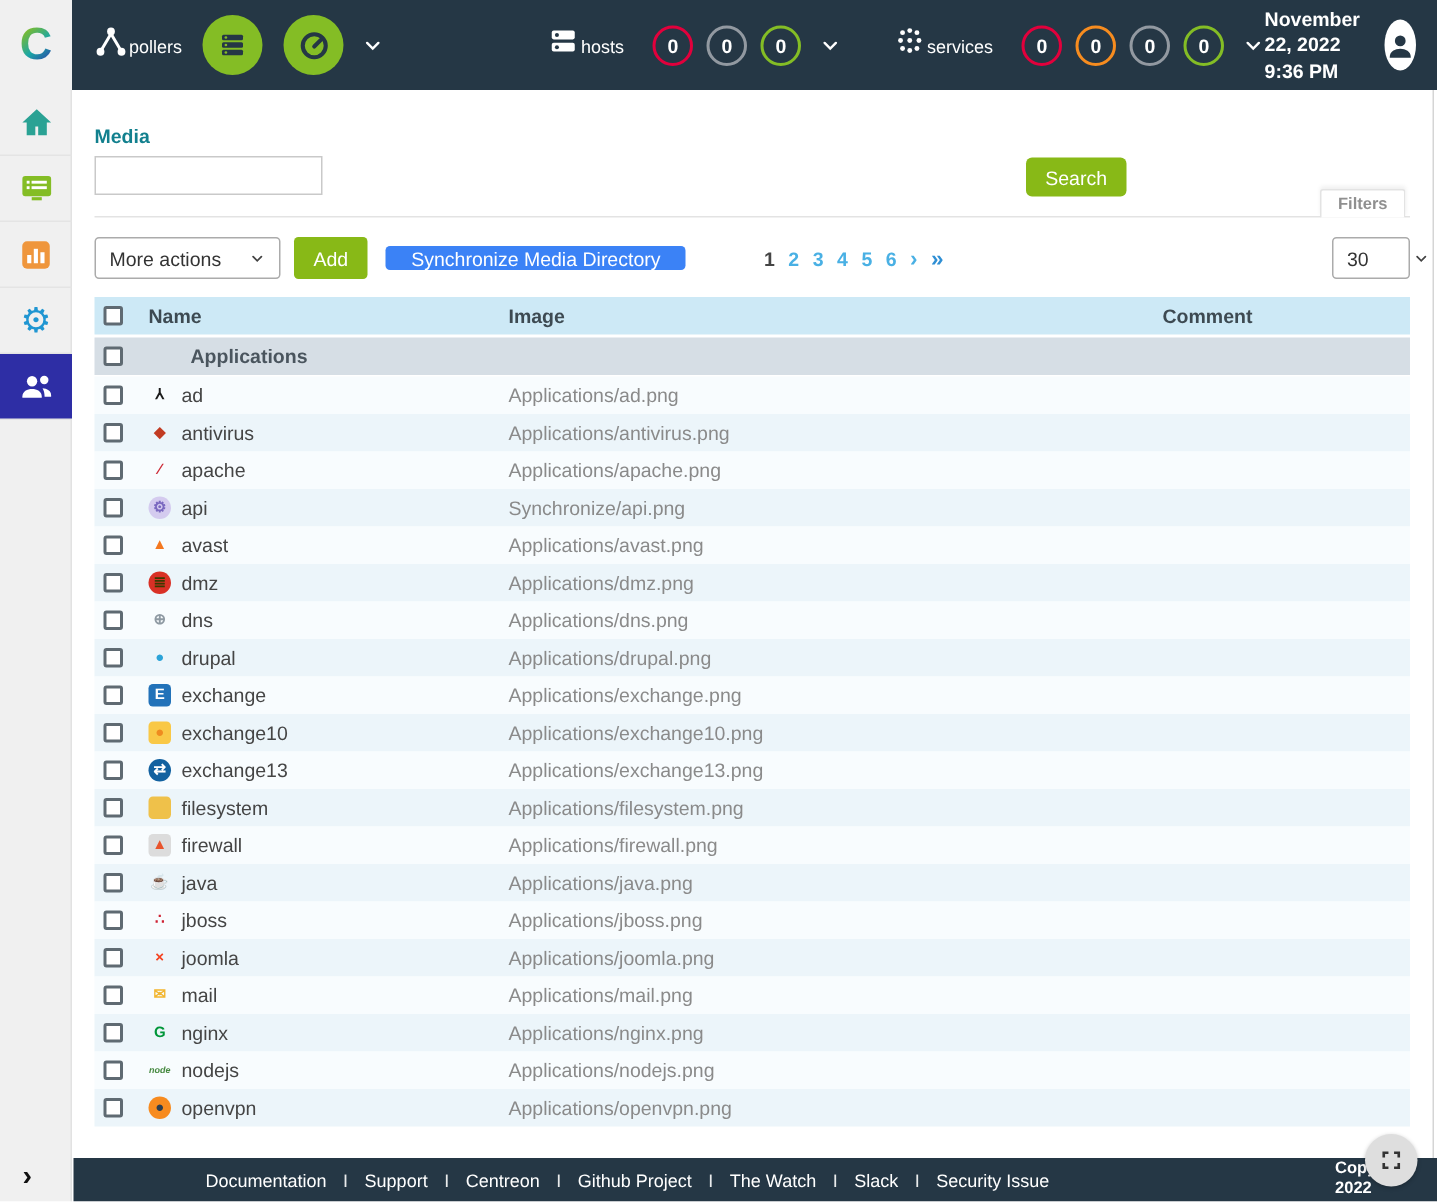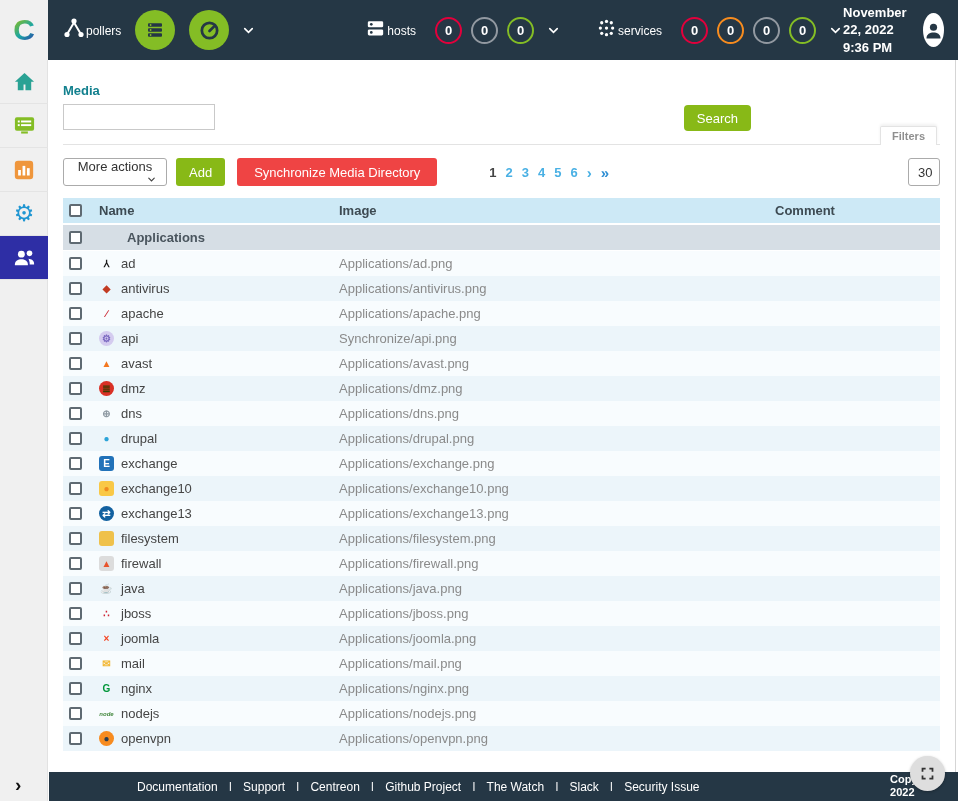--- a/index.html
+++ b/index.html
@@ -54,31 +54,31 @@
                 font-family:"Liberation Sans",sans-serif; cursor:pointer; }
   .filters-tab { position:absolute; right:3px; bottom:-1px; background:#fff; border:1px solid #e3e3e3;
                  border-bottom:none; border-radius:2px 2px 0 0; padding:3px 11px; font-size:11px;
                  font-weight:bold; color:#8f8f8f; box-shadow:0 -2px 3px rgba(0,0,0,.06); cursor:pointer; }
 
   .toolbar { display:flex; align-items:center; margin-top:13px; }
   .fake-select { border:1px solid #ababab; border-radius:3px; height:28px; background:#fff;
                  display:flex; align-items:center; font-size:13px; color:#333; padding:0 9px;
                  cursor:pointer; }
   .fake-select .sel-chev { margin-left:auto; display:flex; }
-  .more-actions { width:104px;flex-direction:column; }
+  .more-actions { width:124px; }
   .add-btn { margin-left:9px; background:#88b917; color:#fff; border:none; border-radius:3px;
              height:28px; padding:0 13px; font-size:13px; font-family:"Liberation Sans",sans-serif; cursor:pointer; }
-  .sync-btn { margin-left:12px; background:#ef4444; color:#fff; border:none; border-radius:3px;
-              height:28px; padding:0 17px; font-size:13px; font-family:"Liberation Sans",sans-serif; cursor:pointer; }
+  .sync-btn { margin-left:12px; background:#3b82f6; color:#fff; border:none; border-radius:3px;
+              height:16px; padding:0 17px; font-size:13px; font-family:"Liberation Sans",sans-serif; cursor:pointer; }
   .pagination { margin-left:52px; display:flex; align-items:center; gap:9px; font-size:13px; font-weight:bold; }
   .pagination .current { color:#454545; cursor:default; }
   .pagination .page { color:#49b0e4; cursor:pointer; }
   .pagination .arrow { color:#49b0e4; cursor:pointer; font-size:15px; }
   .pagination .arrow.last { color:#2f8fd4; }
-  .page-size { margin-left:auto; width:32px;gap:30px; }
+  .page-size { margin-left:auto; width:52px;gap:30px; }
 
   
   .table { margin-top:12px; }
   .thead, .group-row, .trow { display:grid; grid-template-columns:30px 240px 436px 1fr;
             align-items:center; height:25px; padding-left:6px; font-size:13px; }
   .thead { background:#cde9f6; font-weight:bold; color:#3d4a52; }
   .group-row { background:#d6dee5; font-weight:bold; color:#4a555e; margin:2px 0 1px 0;gap:28px; }
   .group-row .group-label { grid-column:2 / 5; }
   .trow { background:#f8fcfe; }
   .trow.alt { background:#ecf5fa; }

